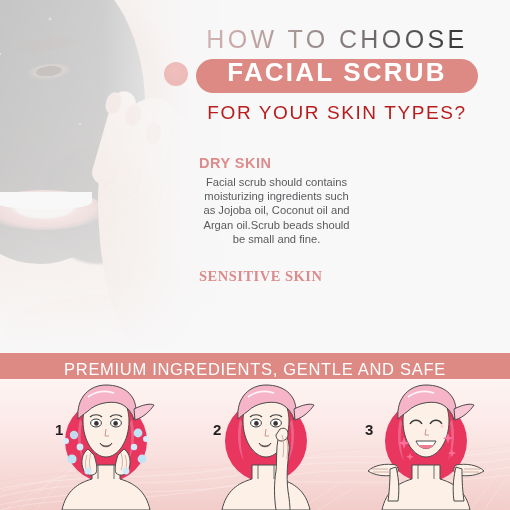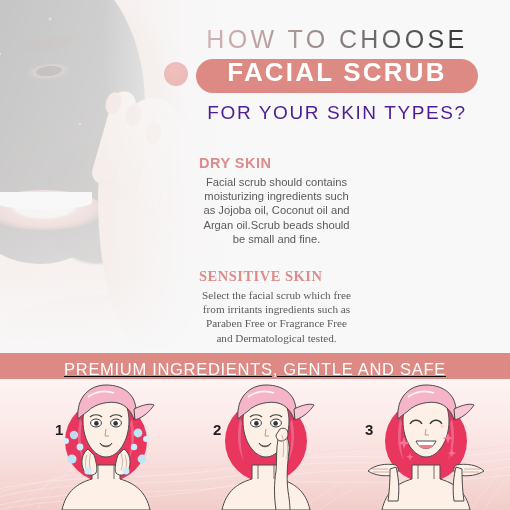--- a/index.html
+++ b/index.html
@@ -62,34 +62,34 @@
     background:radial-gradient(circle at 38% 34%,#e2453c,#c62a25);opacity:.30;}
 
   
   .hdr{position:absolute;left:176px;top:24px;width:322px;text-align:center;}
   .hdr-line1{font-size:25px;letter-spacing:3.4px;font-weight:400;line-height:30px;white-space:nowrap;
     background:linear-gradient(90deg,#d7bdbd 0%,#c9a9a9 18%,#a79795 38%,#6e6a6a 62%,#3d3c3c 85%,#333 100%);
     -webkit-background-clip:text;background-clip:text;color:transparent;-webkit-text-fill-color:transparent;}
   .pill{margin:5px auto 0;width:282px;height:34px;border-radius:17px;background:#dd8a84;
     display:flex;align-items:flex-start;justify-content:center;}
   .pill-txt{color:#fff;font-size:26px;font-weight:bold;letter-spacing:2.2px;line-height:26px;white-space:nowrap;}
-  .hdr-line3{margin-top:9px;font-size:19px;letter-spacing:1.6px;color:#4c1d95;white-space:nowrap;}
+  .hdr-line3{margin-top:9px;font-size:19px;letter-spacing:1.6px;color:#b91c1c;white-space:nowrap;}
 
   
   .grid{position:absolute;left:184px;top:155px;width:330px;margin-left:15px;}
   .row{display:flex;}
   .cell{width:160px;padding-right:5px;box-sizing:border-box;}
   .cell.right{margin-left:0;width:168px;}
   .c-title{color:#dd8c8c;font-size:14.5px;font-weight:bold;letter-spacing:.5px;line-height:17px;margin-bottom:3px;white-space:nowrap;}
   .c-body{color:#5a5b5d;font-size:11.2px;line-height:14.2px;text-align:center;}
   .row2{margin-top:22px;font-family:Liberation Serif, serif;}
 
   
   .banner{position:absolute;left:0;top:353px;width:510px;height:33px;background:#dd8a84;
-    display:flex;align-items:center;justify-content:center;text-decoration:underline;}
+    display:flex;align-items:center;justify-content:center;}
   .banner-txt{color:#fff;font-size:16.5px;letter-spacing:.7px;white-space:nowrap;}
 
   
   .bottom{position:absolute;left:0;top:379px;width:510px;height:131px;overflow:hidden;
     background:linear-gradient(180deg,#fdf4f3 0%,#fbe8e6 40%,#f6d9d6 75%,#f2cdca 100%);}
   .wisps{position:absolute;left:0;top:0;width:510px;height:131px;opacity:.55;}
   .fig{position:absolute;top:0;width:140px;height:131px;}
   .fig.f1{left:36px;}
   .fig.f2{left:196px;}
   .fig.f3{left:356px;}
@@ -143,21 +143,20 @@
         <div class="cell">
           <div class="c-title">DRY SKIN</div>
           <div class="c-body">Facial scrub should contains moisturizing ingredients such as Jojoba oil, Coconut oil and Argan oil.Scrub beads should be small and fine.</div>
         </div>
         <div class="cell right">
         </div>
       </div>
       <div class="row row2">
         <div class="cell">
           <div class="c-title">SENSITIVE SKIN</div>
-          <div class="c-body">Select the facial scrub which free from irritants ingredients such as Paraben Free or Fragrance Free and Dermatological tested.</div>
         </div>
       </div>
     </div>
   </div>
 
   <div class="banner">
     <span class="banner-txt">PREMIUM INGREDIENTS, GENTLE AND SAFE</span>
   </div>
 
   <div class="bottom">

